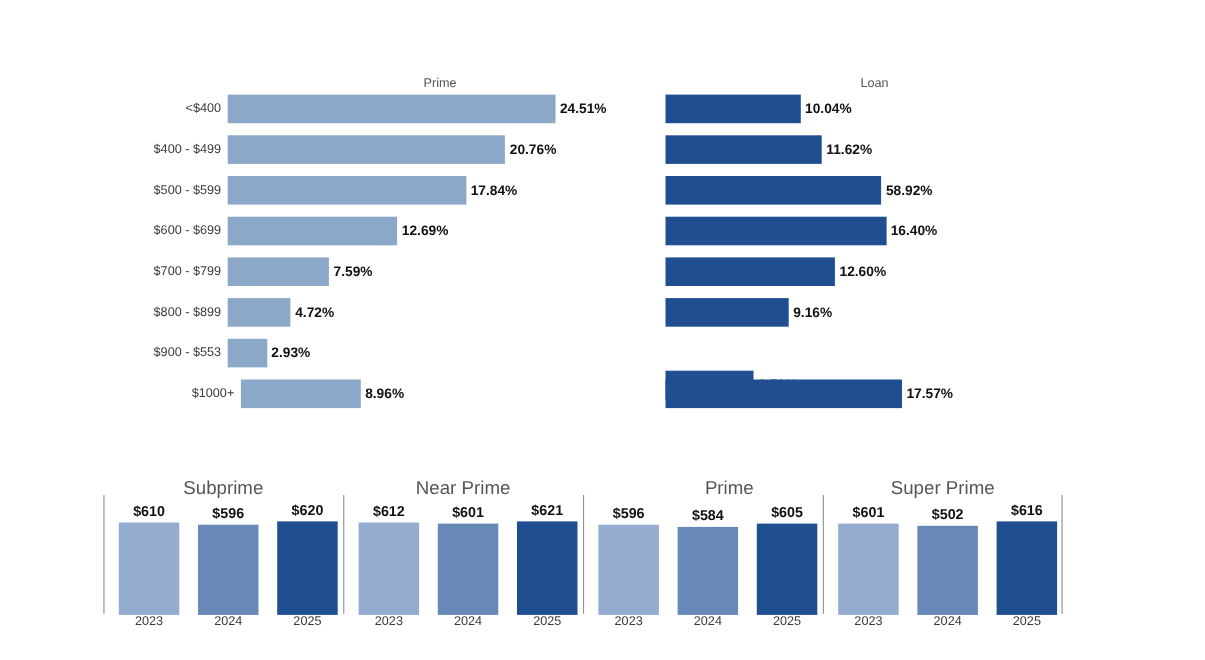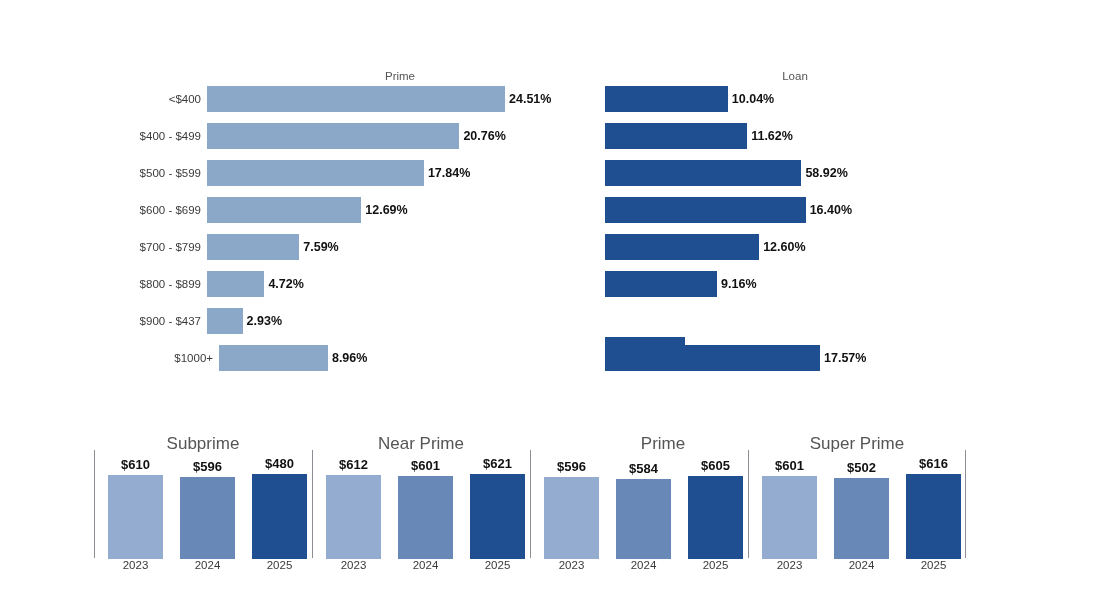--- a/index.html
+++ b/index.html
@@ -175,21 +175,21 @@
         <span class="hcat">$700 - $799</span>
         <div class="hbar" style="width: 92.2815px; background: rgb(139, 168, 200);"></div>
         <span class="hval" style="left: 92.2815px;">7.59%</span>
       </div>
       <div class="hrow" style="top: 185px; left: 0px; width: 1px;">
         <span class="hcat">$800 - $899</span>
         <div class="hbar" style="width: 57.3872px; background: rgb(139, 168, 200);"></div>
         <span class="hval" style="left: 57.3872px;">4.72%</span>
       </div>
       <div class="hrow" style="top: 222px; left: 0px; width: 1px;">
-        <span class="hcat">$900 - $437</span>
+        <span class="hcat">$900 - $553</span>
         <div class="hbar" style="width: 35.6238px; background: rgb(139, 168, 200);"></div>
         <span class="hval" style="left: 35.6238px;">2.93%</span>
       </div>
       <div class="hrow" style="top: 259px; left: 12px; width: 1px;">
         <span class="hcat">$1000+</span>
         <div class="hbar" style="width: 108.938px; background: rgb(139, 168, 200);"></div>
         <span class="hval" style="left: 108.938px;">8.96%</span>
       </div>
     </div>
   <div id="loan-chart">
@@ -234,21 +234,21 @@
       <div class="tier-group" style="left: 0px; width: 218px;">
         <div class="tier-name">Subprime</div>
         <div class="tier-sep" style="left: 0px; background: rgb(141, 141, 150);"></div>
         <div class="vbar" style="left: 14px; height: 84px; bottom: 17px; background: rgb(149, 172, 209);"></div>
         <div class="vval" style="left: 14px; top: 11px;">$610</div>
         <div class="vyear" style="left: 14px;">2023</div>
         <div class="vbar" style="left: 86px; height: 82px; bottom: 17px; background: rgb(104, 136, 184);"></div>
         <div class="vval" style="left: 86px; top: 13px;">$596</div>
         <div class="vyear" style="left: 86px;">2024</div>
         <div class="vbar" style="left: 158px; height: 85px; bottom: 17px; background: rgb(31, 79, 145);"></div>
-        <div class="vval" style="left: 158px; top: 10px;">$480</div>
+        <div class="vval" style="left: 158px; top: 10px;">$620</div>
         <div class="vyear" style="left: 158px;">2025</div>
       </div>
       <div class="tier-group" style="left: 218px; width: 218px;">
         <div class="tier-name">Near Prime</div>
         <div class="tier-sep" style="left: 0px; background: rgb(141, 141, 150);"></div>
         <div class="vbar" style="left: 14px; height: 84px; bottom: 17px; background: rgb(149, 172, 209);"></div>
         <div class="vval" style="left: 14px; top: 11px;">$612</div>
         <div class="vyear" style="left: 14px;">2023</div>
         <div class="vbar" style="left: 86px; height: 83px; bottom: 17px; background: rgb(104, 136, 184);"></div>
         <div class="vval" style="left: 86px; top: 12px;">$601</div>

